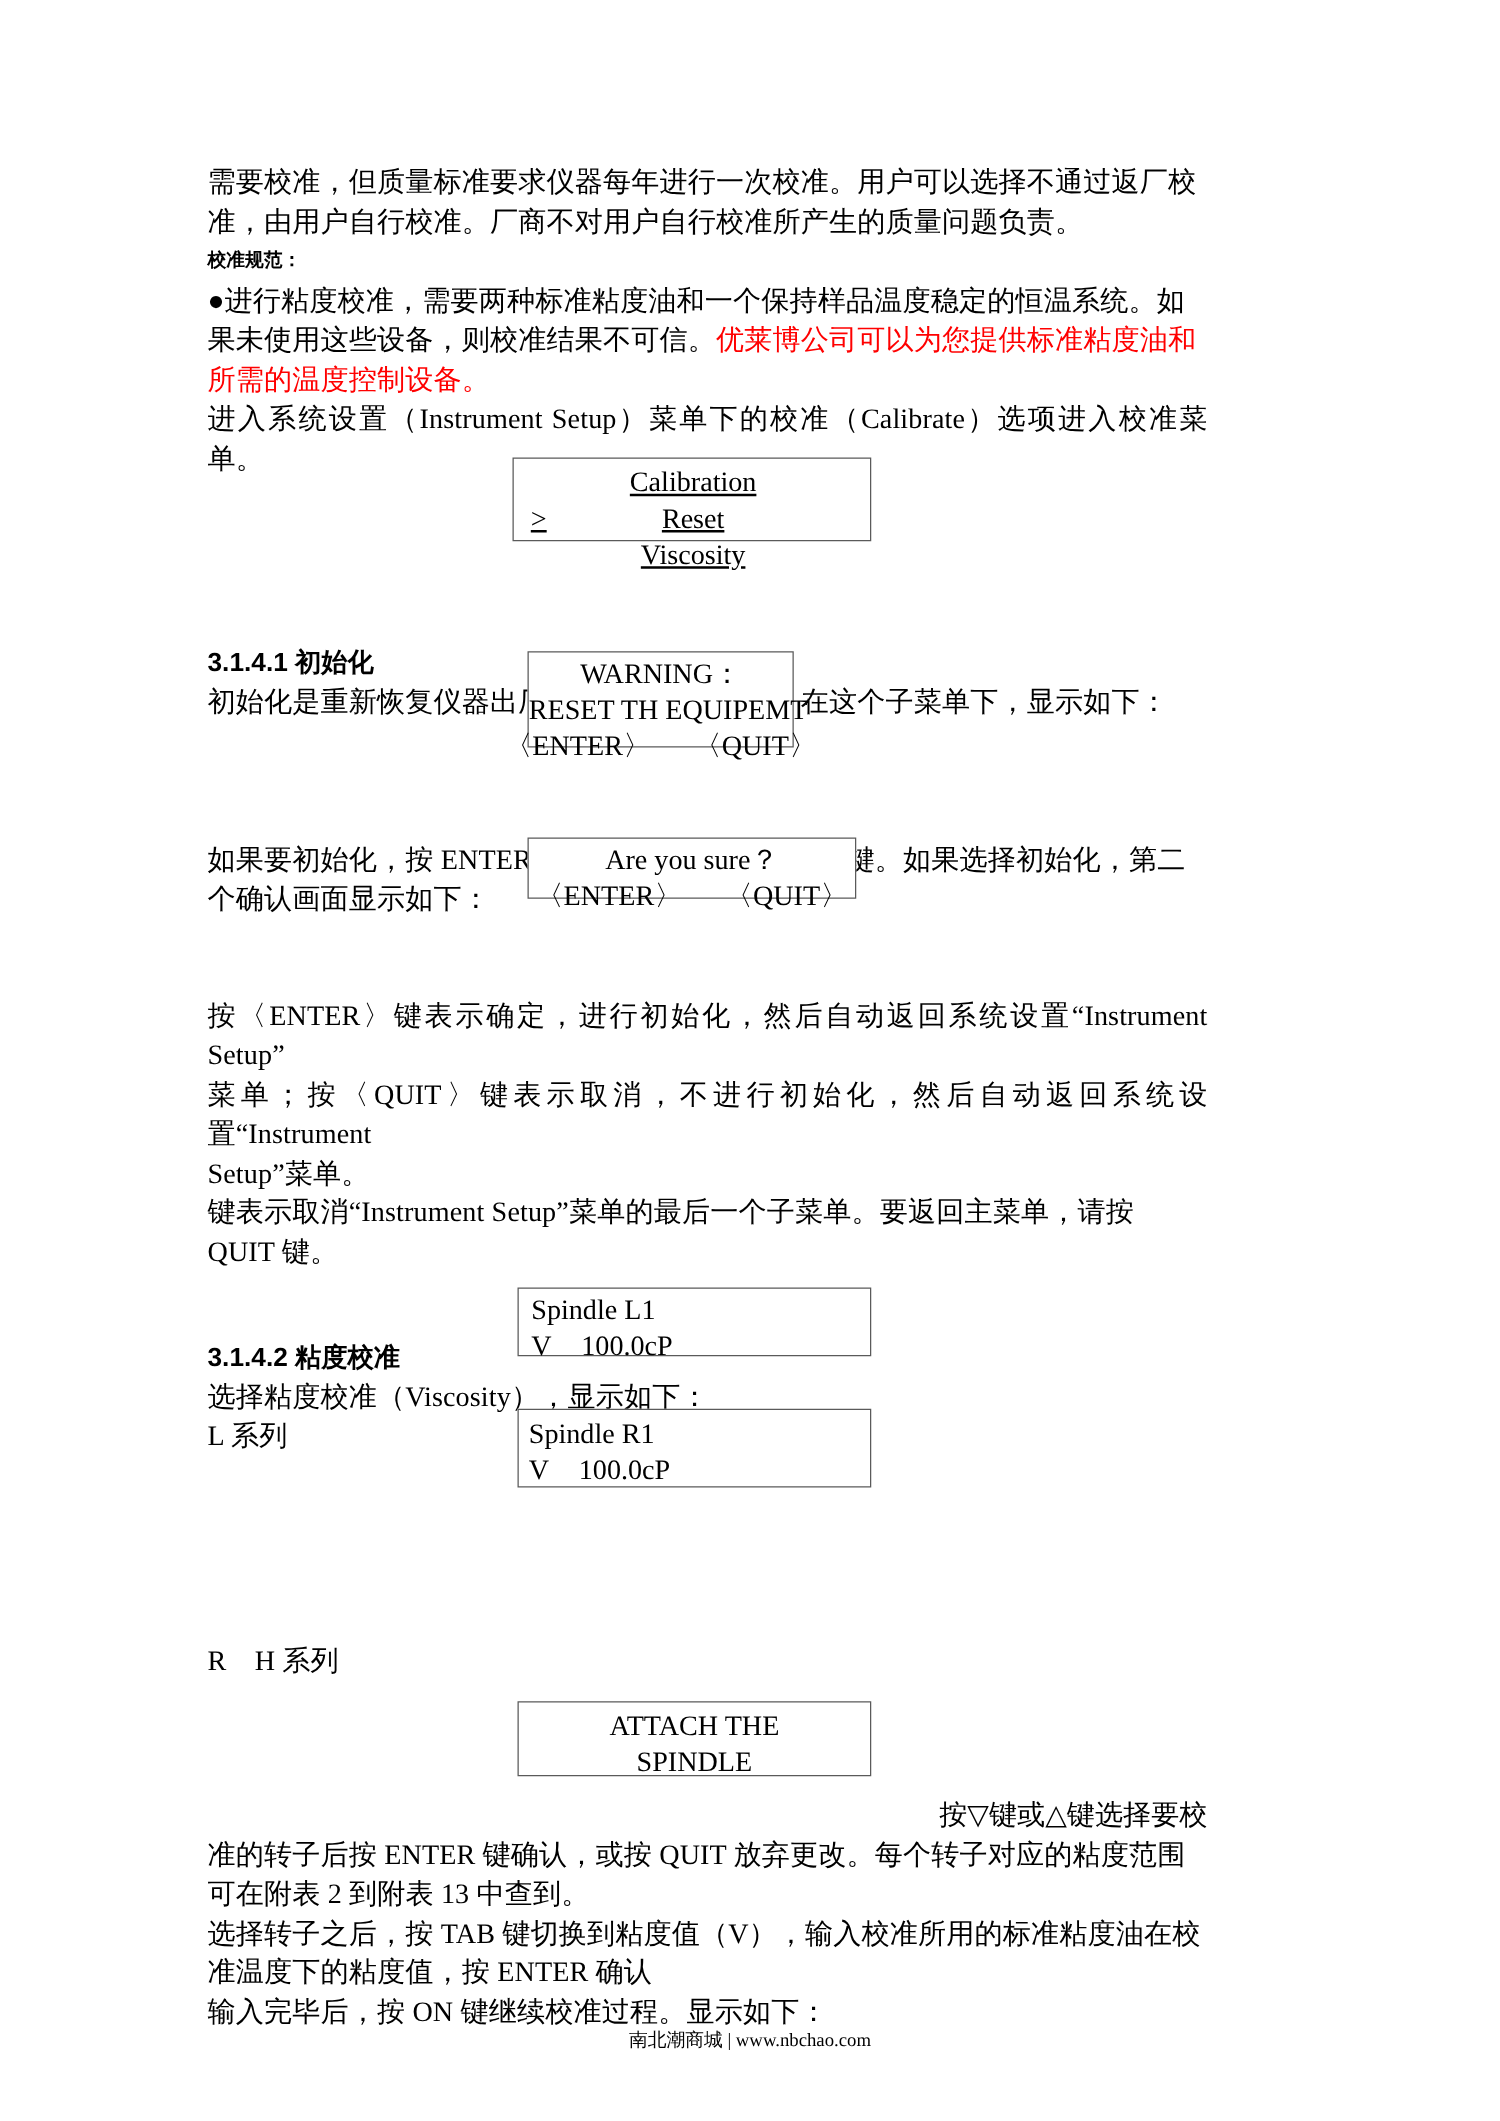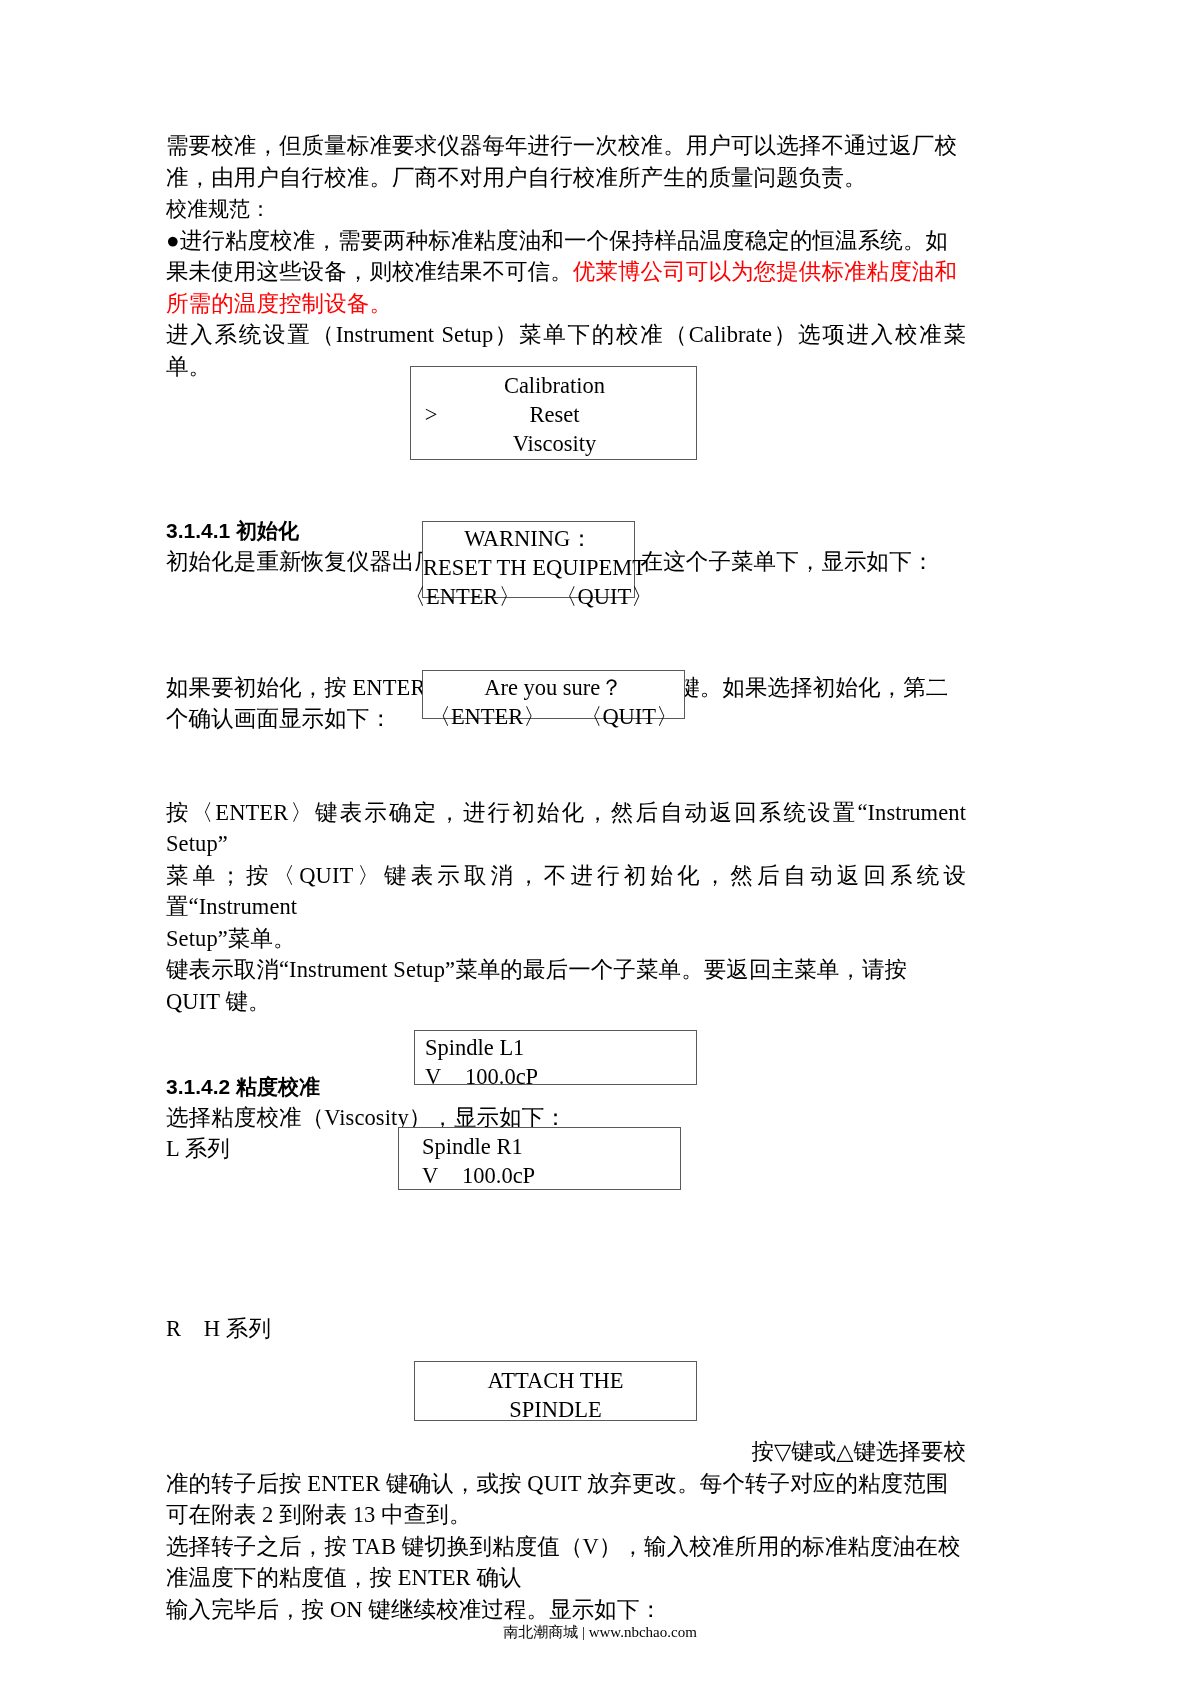--- a/index.html
+++ b/index.html
@@ -26,23 +26,23 @@
   }
   p.body-text {
     margin: 0;
     font-size: 22.5px;
     line-height: 31.5px;
     text-align: justify;
     letter-spacing: 0.1px;
   }
   .bold-head {
     margin: 0;
-    font-size: 21px;
+    font-size: 15px;
     line-height: 31.5px;
-    font-weight: normal;
+    font-weight: bold;
     font-family: "Liberation Sans", "DejaVu Sans", sans-serif;
   }
   .red {
     color: #ff0000;
   }
   .sec-head {
     margin: 0;
     font-size: 21px;
     line-height: 31px;
     font-weight: bold;
@@ -173,21 +173,21 @@
 
     <p class="body-text">
       <span>选择转子之后，按 TAB 键切换到粘度值（V），输入校准所用的标准粘度油在校</span><br>
       <span>准温度下的粘度值，按 ENTER 确认</span>
     </p>
 
     <p class="body-text">输入完毕后，按 ON 键继续校准过程。显示如下：</p>
 
   </div>
 
-  <div class="lcd" style="left:410px; top:366px; width:287px; height:94px; padding:4px 0 0 0;">
+  <div class="lcd" style="left:410px; top:366px; width:287px; height:67px; padding:4px 0 0 0;text-decoration:underline;">
     <div class="row">
       <div class="marker"></div>
       <div class="mtext">Calibration</div>
     </div>
     <div class="row">
       <div class="marker">&gt;</div>
       <div class="mtext">Reset</div>
     </div>
     <div class="row">
       <div class="marker"></div>
@@ -213,21 +213,21 @@
   </div>
 
   <div class="lcd" style="left:414px; top:982px; width:283px; height:55px; padding:2px 0 0 10px;margin-top:48px;">
     <div class="ln">Spindle L1</div>
     <div class="kv">
       <span class="k">V</span>
       <span>100.0cP</span>
     </div>
   </div>
 
-  <div class="lcd" style="left:398px; top:1127px; width:283px; height:63px; padding:4px 0 0 23px;">
+  <div class="lcd" style="left:414px; top:1127px; width:283px; height:63px; padding:4px 0 0 8px;">
     <div class="ln">Spindle R1</div>
     <div class="kv">
       <span class="k">V</span>
       <span>100.0cP</span>
     </div>
   </div>
 
   <div class="lcd center" style="left:414px; top:1361px; width:283px; height:60px; padding:4px 0 0 0;">
     <div class="ln">ATTACH THE</div>
     <div class="ln">SPINDLE</div>

